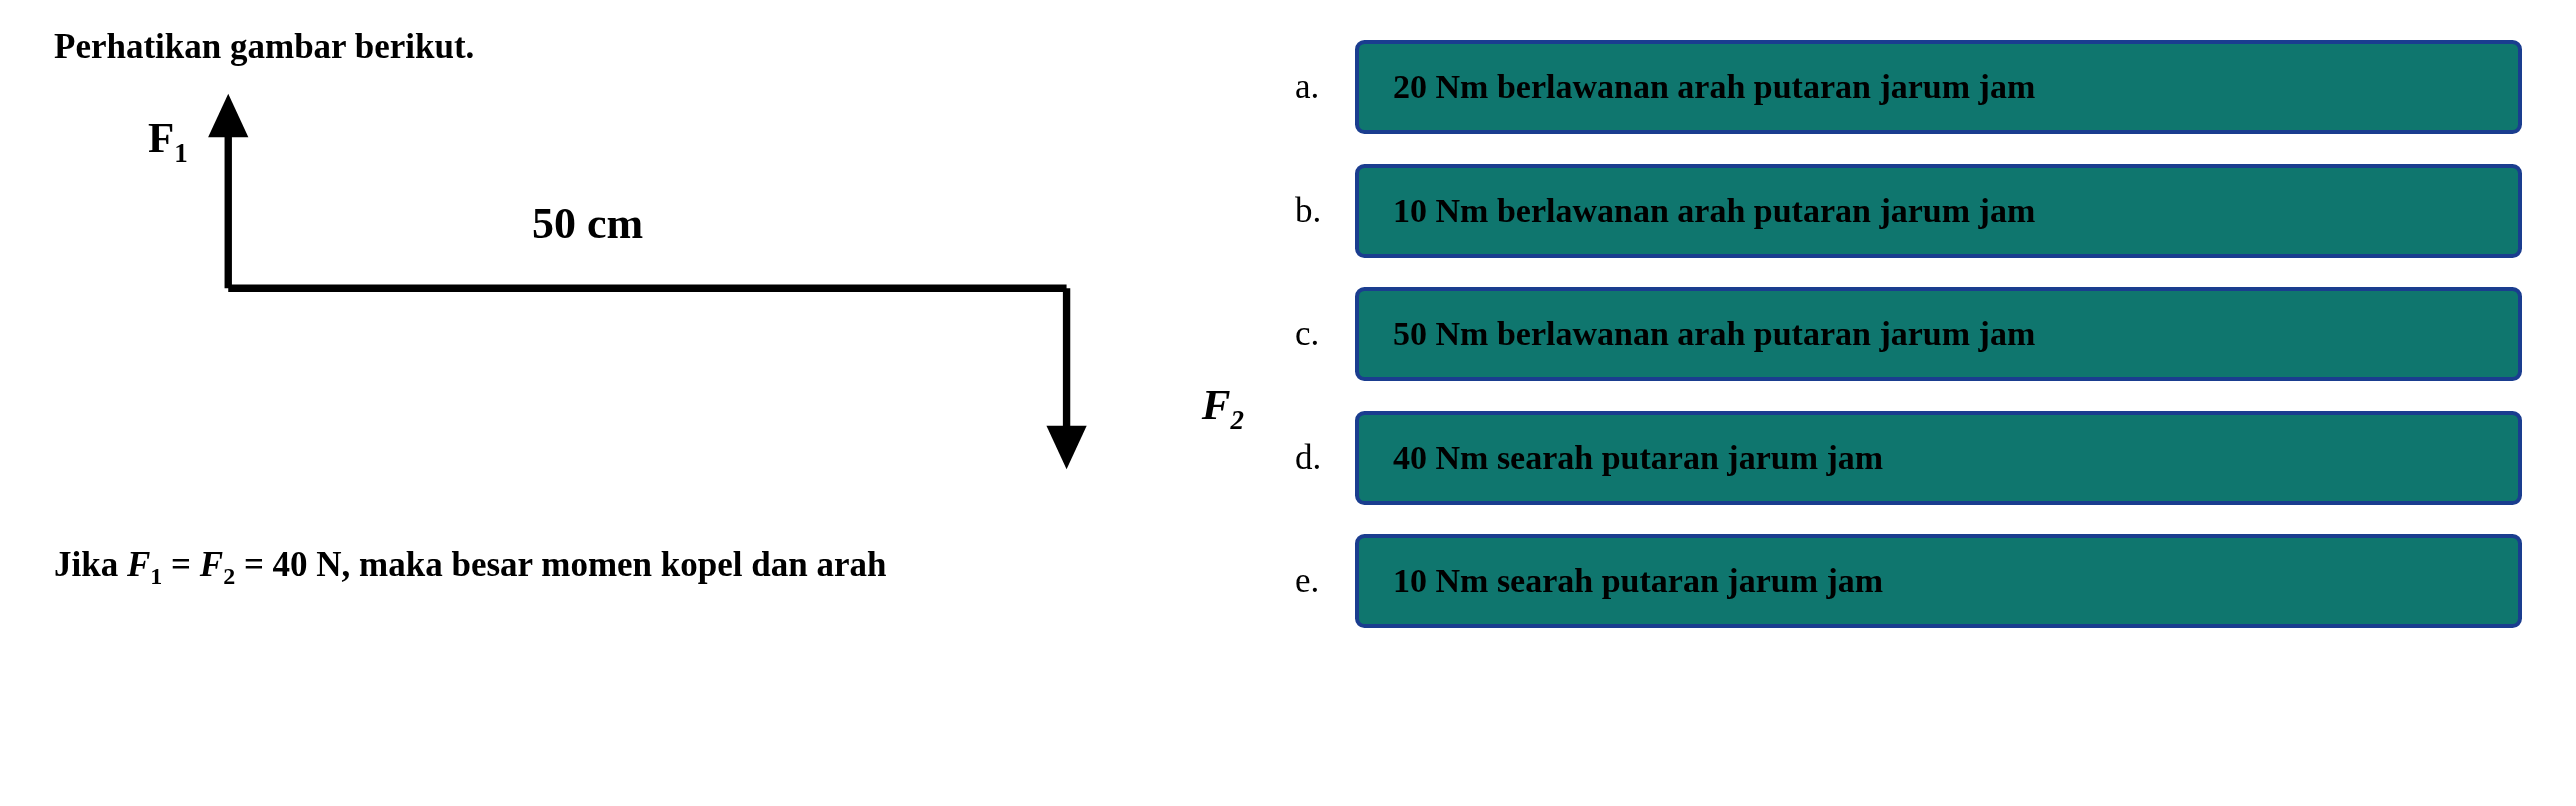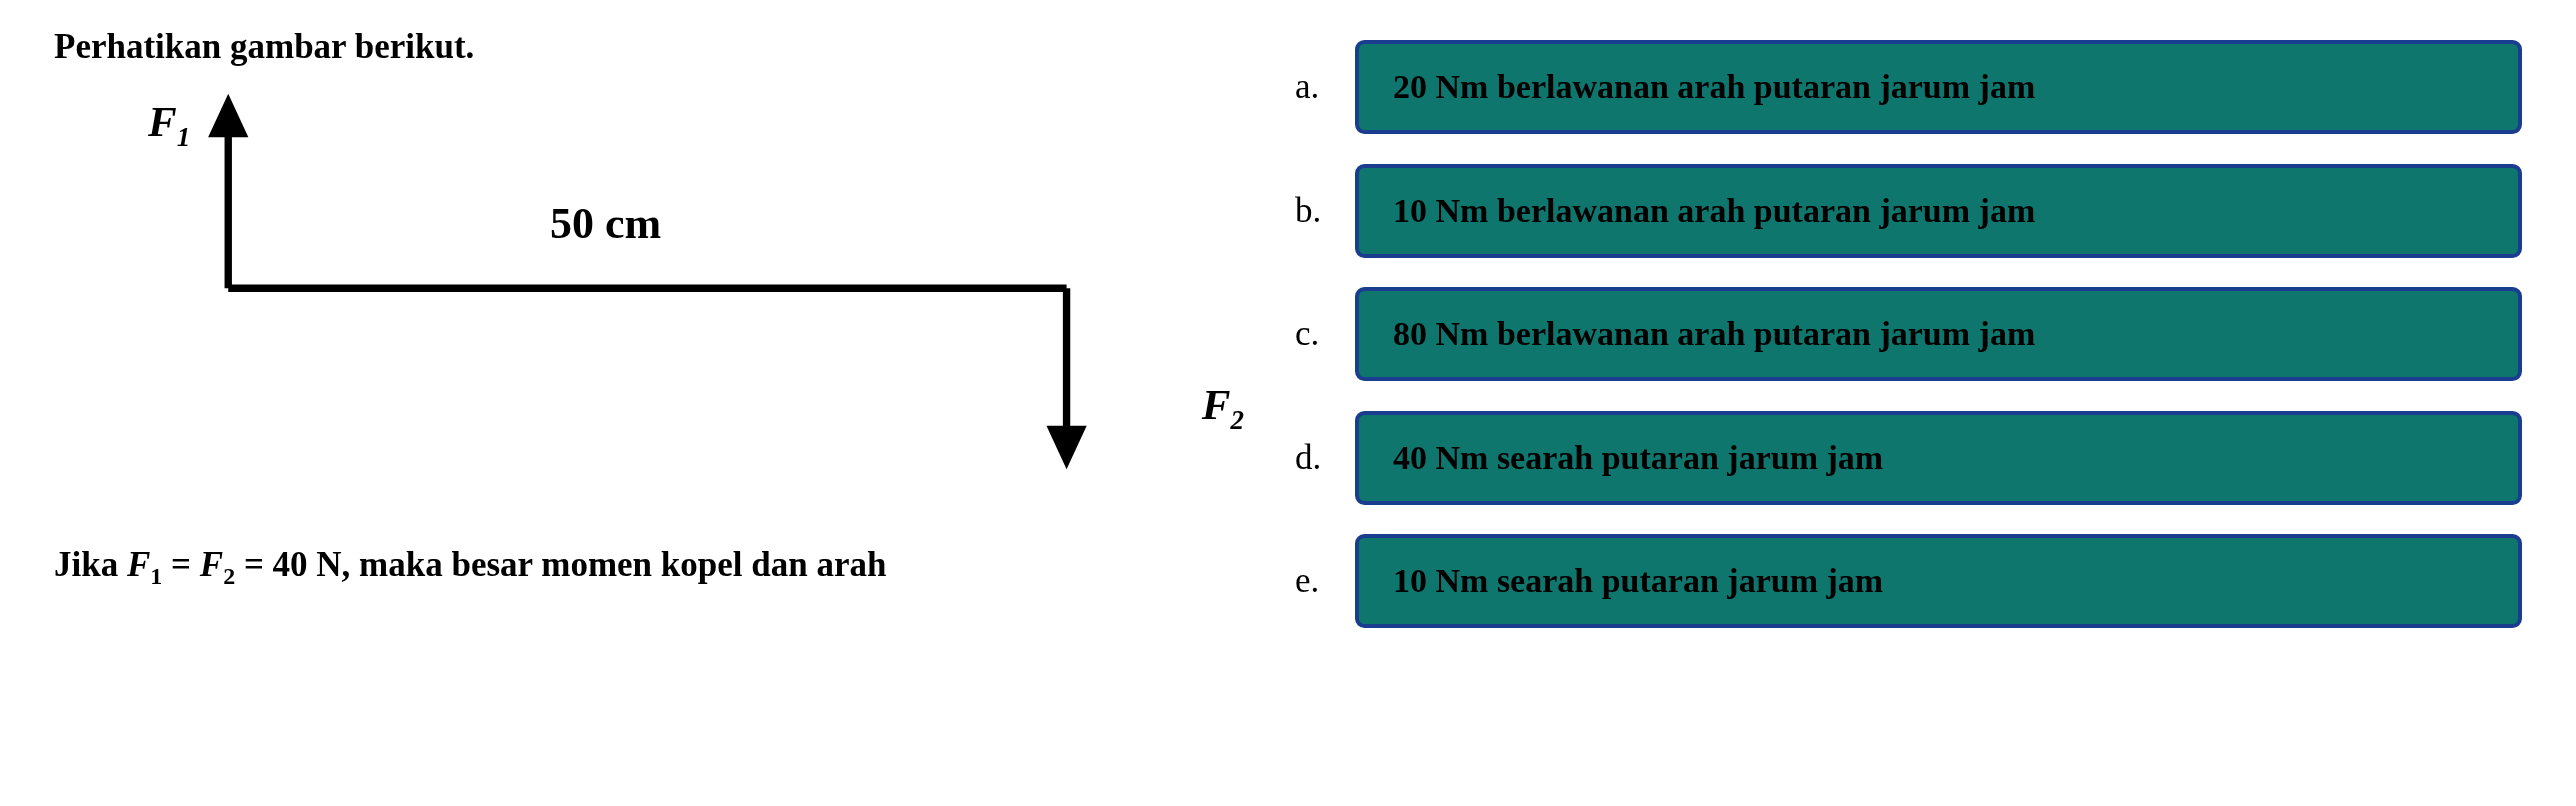--- a/index.html
+++ b/index.html
@@ -34,44 +34,43 @@
     .diagram-area {
       position: relative;
       width: 1006px;
       height: 389px;
       margin-left: 134px;
       margin-bottom: 54px;
     }
     .f1-label {
       position: absolute;
       left: -40px;
-      top: 10px;
+      top: 26px;
       font-size: 43px;
       font-weight: bold;
-      font-style: italic;
       font-family: 'Times New Roman', serif;
     }
     .f1-label sub {
       font-size: 27px;
     }
     .f2-label {
       position: absolute;
       right: -50px;
       bottom: 40px;
       font-size: 43px;
       font-weight: bold;
       font-style: italic;
       font-family: 'Times New Roman', serif;
     }
     .f2-label sub {
       font-size: 27px;
     }
     .distance-label {
       position: absolute;
-      left: 362px;
+      left: 344px;
       top: 111px;
       font-size: 44px;
       font-weight: bold;
     }
     .arrow-svg {
       position: absolute;
       left: 0;
       top: 0;
     }
     .question-text {
@@ -142,21 +141,21 @@
   <div class="option-row">
     <div class="option-letter">a.</div>
     <div class="option-box">20 Nm berlawanan arah putaran jarum jam</div>
   </div>
   <div class="option-row">
     <div class="option-letter">b.</div>
     <div class="option-box">10 Nm berlawanan arah putaran jarum jam</div>
   </div>
   <div class="option-row">
     <div class="option-letter">c.</div>
-    <div class="option-box">80 Nm berlawanan arah putaran jarum jam</div>
+    <div class="option-box">50 Nm berlawanan arah putaran jarum jam</div>
   </div>
   <div class="option-row">
     <div class="option-letter">d.</div>
     <div class="option-box">40 Nm searah putaran jarum jam</div>
   </div>
   <div class="option-row">
     <div class="option-letter">e.</div>
     <div class="option-box">10 Nm searah putaran jarum jam</div>
   </div>
 </div>

